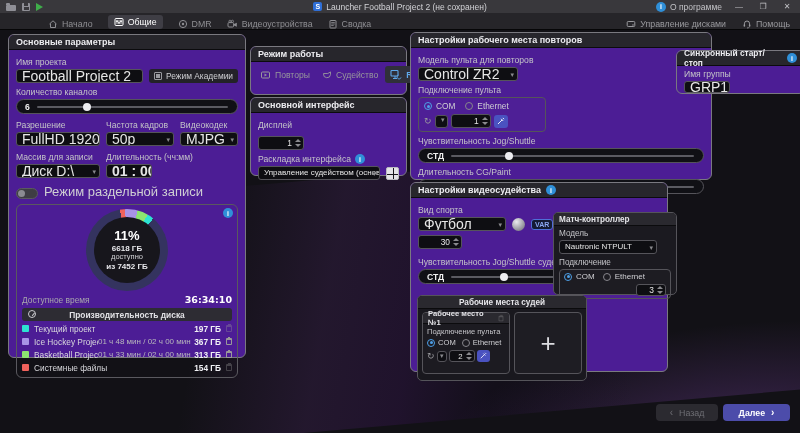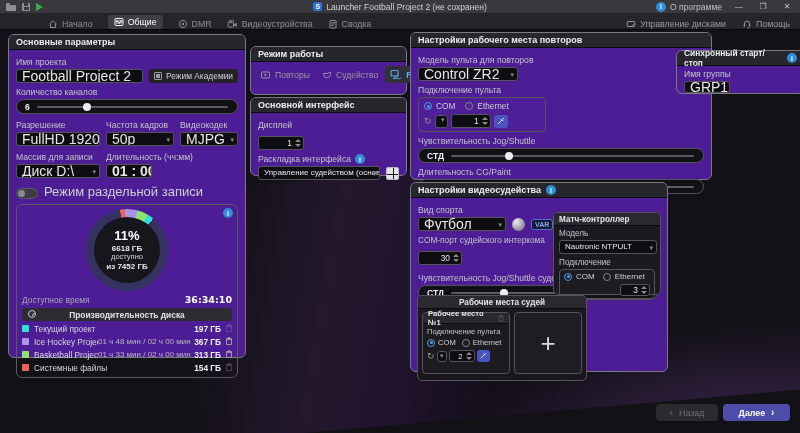--- a/index.html
+++ b/index.html
@@ -433,39 +433,38 @@
         <span class="info">i</span>
       </div>
       <div class="pbody" style="height:171px;">
         <div class="lbl">Вид спорта</div>
         <div class="frow" style="align-items:center; width:140px;">
           <div class="sel" style="width:88px;">Футбол</div>
           <span class="ball"></span>
           <span class="var">VAR</span>
         </div>
 
-        <div class="lbl" style="font-size:8.3px;">COM-порт судейского интеркома</div>
         <div class="spin" style="width:44px;">
           <span class="v">30</span>
           <span class="arrcol">
               <span class="arr up"></span>
               <span class="arr dn"></span>
             </span>
         </div>
 
         <div class="lbl" style="margin-top:8px;">Чувствительность Jog/Shuttle судейских пультов</div>
         <div class="slider" style="width:240px;">
           <span class="sv">СТД</span>
           <span class="track">
               <span class="knob" style="left:25%;"></span>
             </span>
         </div>
 
         
-        <div class="subpanel" style="left:142px; top:14px; width:108px; height:83px;">
+        <div class="subpanel" style="left:142px; top:14px; width:124px; height:83px;">
           <div class="sphead">
               <span>Матч-контроллер</span>
             </div>
           <div class="spbody">
             <div class="lbl" style="margin-top:1px; font-size:8.2px;">Модель</div>
             <div class="sel" style="width:98px; font-size:8px;">Nautronic NTPULT</div>
             <div class="lbl" style="font-size:8.2px;">Подключение</div>
             <div class="gbx" style="padding:2px 4px;">
               <div class="rrow" style="font-size:8px;">
                 <span class="radio on"></span>

